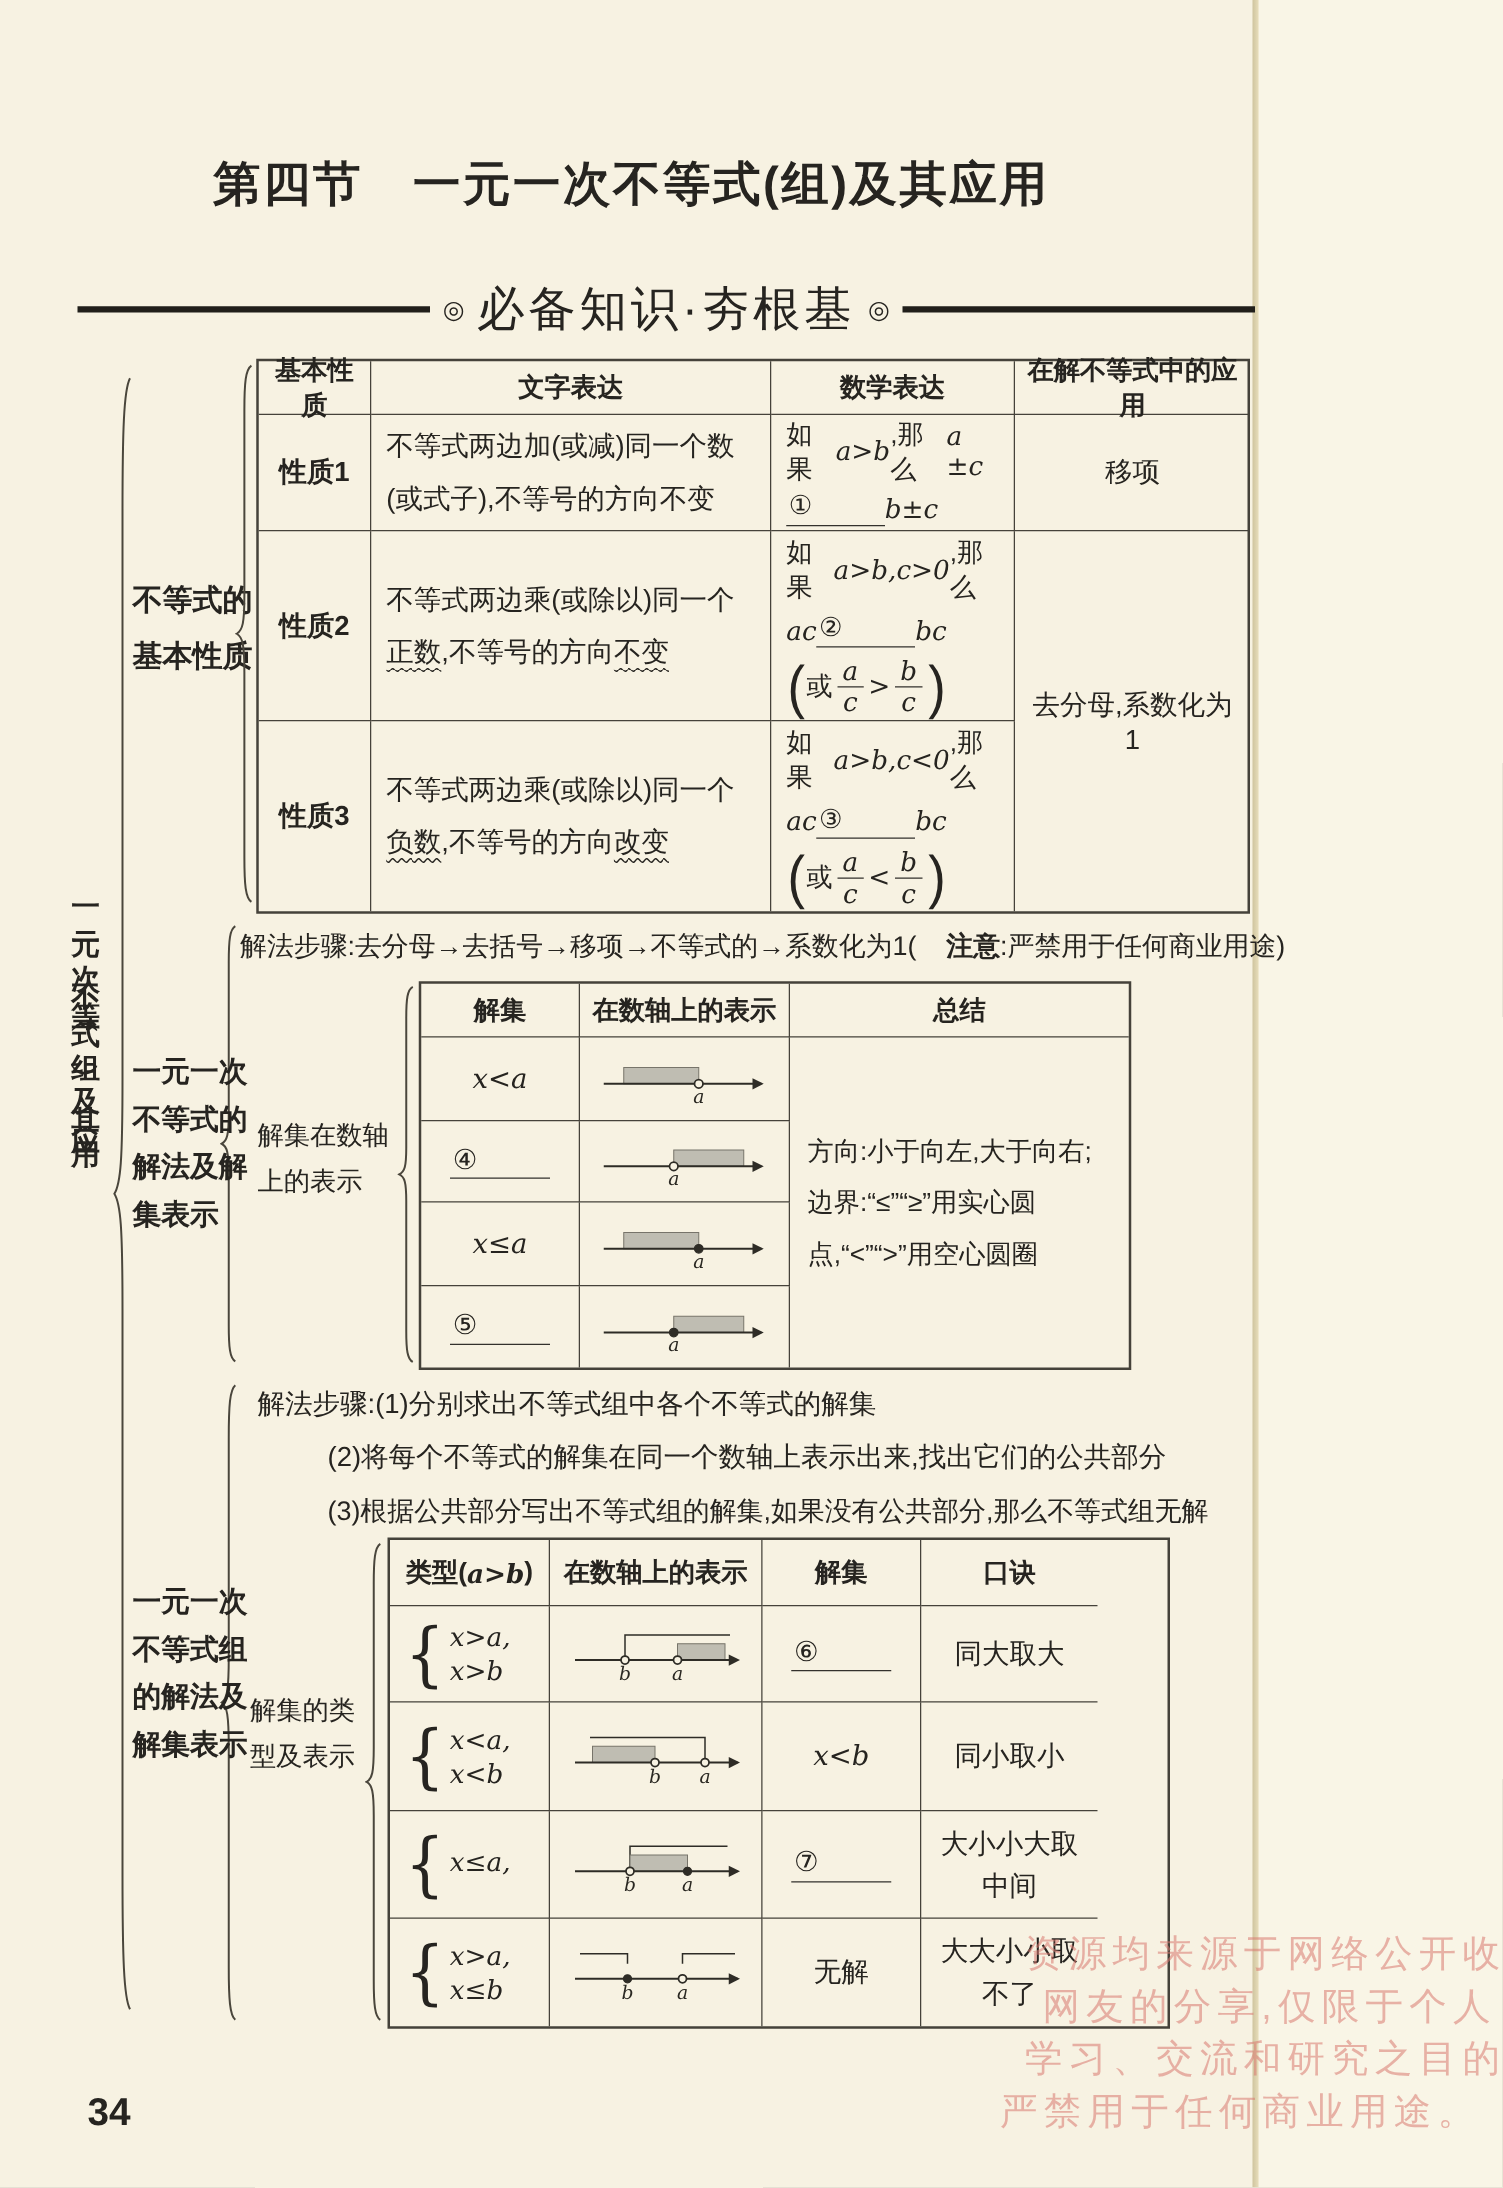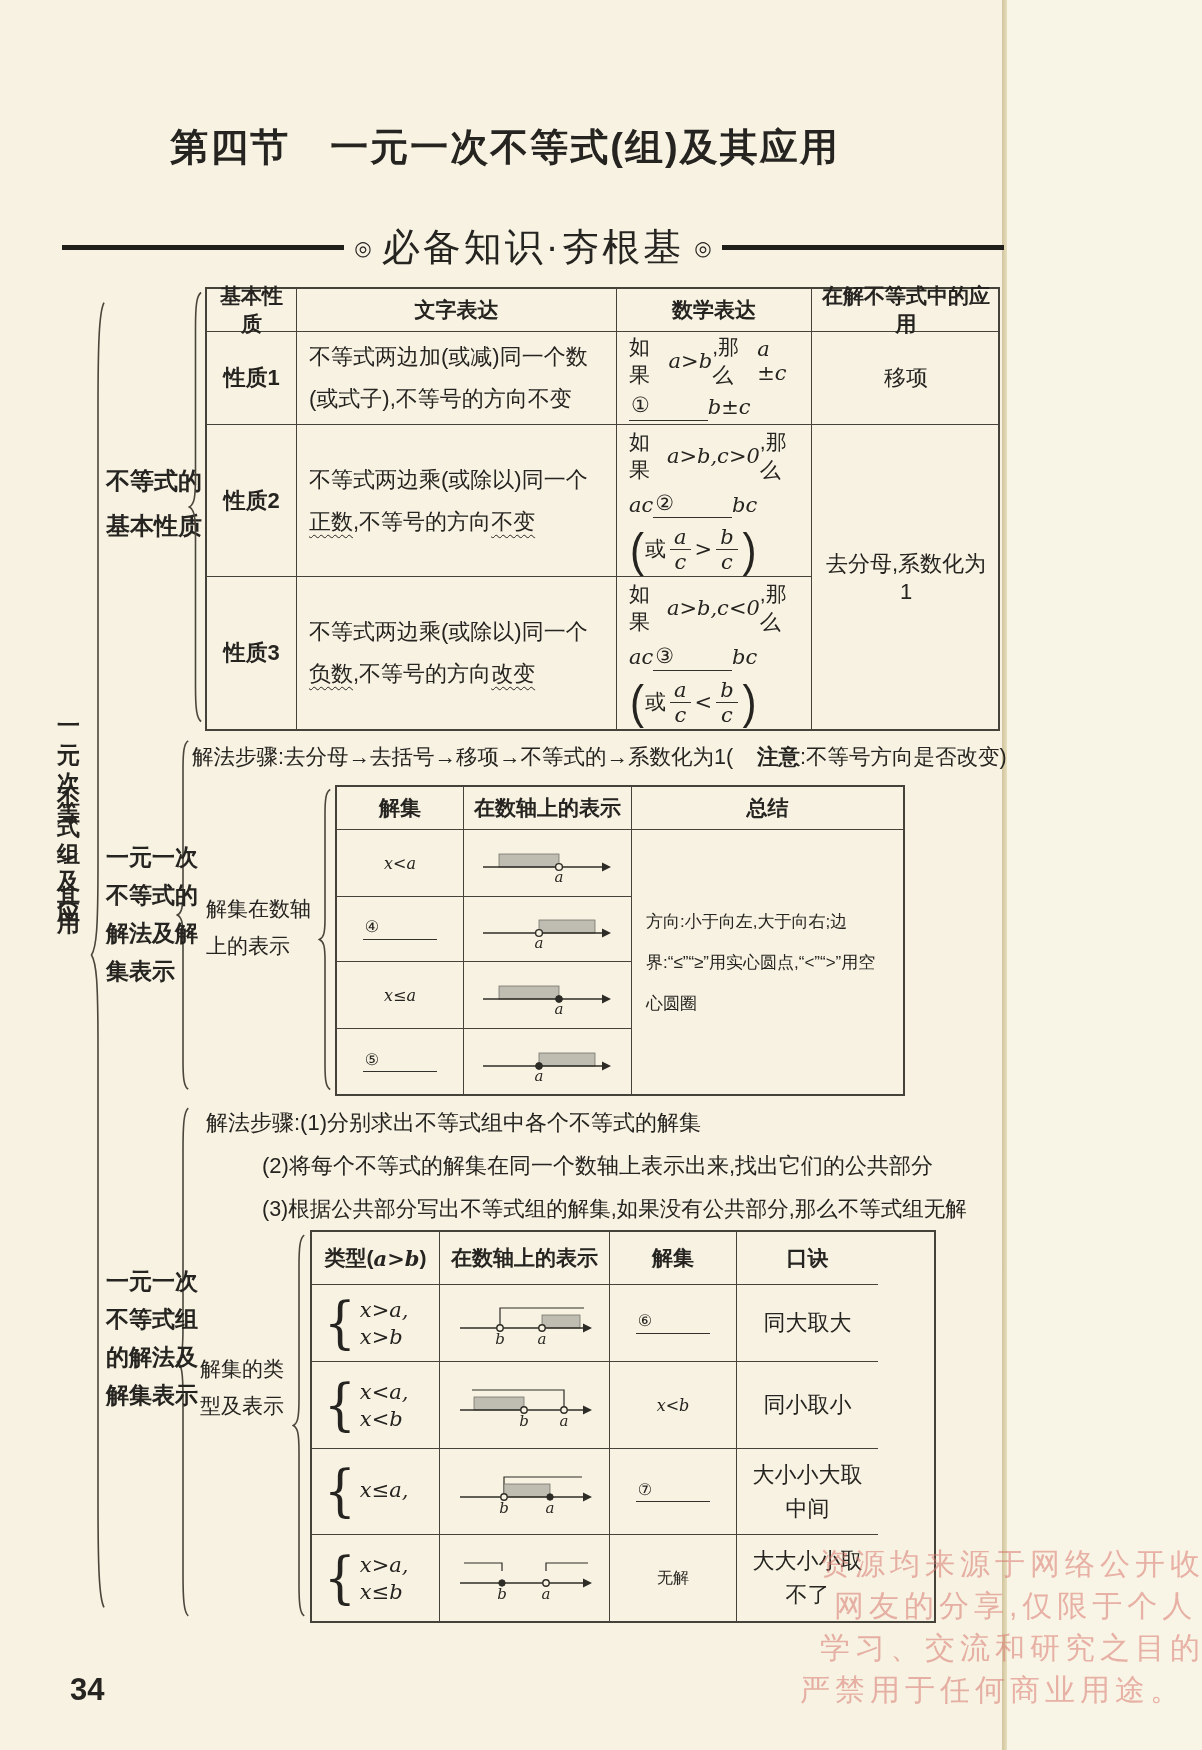--- a/index.html
+++ b/index.html
@@ -35,22 +35,22 @@
   .grid>div{border-right:1.3px solid #45423a;border-bottom:1.3px solid #45423a;box-sizing:border-box;}
   .grid>div.lr{border-right:none;}
   .grid>div.lb{border-bottom:none;}
   .cell{display:flex;align-items:center;justify-content:center;padding:4px 8px;}
   .hcell{font-weight:bold;font-size:21px;text-align:center;}
   .namecell{font-weight:bold;font-size:22px;}
   .txtcell{justify-content:flex-start;font-size:22px;line-height:42px;padding:6px 12px;text-align:left;}
   .mathcell{flex-direction:column;align-items:flex-start;justify-content:center;font-size:21px;gap:9px;padding-left:12px;}
   .mline{display:flex;align-items:center;min-height:26px;}
   .appcell{font-size:22px;text-align:center;}
-  .solcell{font-size:16px;}
-  .sumcell{font-size:17px;line-height:41px;justify-content:flex-start;text-align:left;padding:8px 14px;}
+  .solcell{font-size:22px;}
+  .sumcell{font-size:21px;line-height:41px;justify-content:flex-start;text-align:left;padding:8px 14px;}
   .syscell{justify-content:flex-start;padding-left:12px;gap:4px;}
   .sysbrace{font-size:50px;font-weight:300;line-height:0.85;transform:scaleY(1.12);
             font-family:"DejaVu Serif",serif;}
   .syslines{display:flex;flex-direction:column;gap:3px;}
   .syslines span{font-family:"DejaVu Serif",serif;font-style:italic;font-size:21px;}
   .quipcell{font-size:22px;line-height:34px;text-align:center;padding:4px 14px;}
 
   
   .cn{}
   .b{font-weight:bold;margin-left:24px;}
@@ -191,21 +191,21 @@
           <span class="m">&lt;</span>
           <span class="frac">
             <span class="fn">b</span>
             <span class="fd">c</span>
           </span>
           <span class="bigp">)</span>
         </div>
     </div>
   </div>
 
-  <div class="stepline" style="left:192px;top:742px;font-size:21.5px;"><span class="cn">解法步骤:去分母→去括号→移项→不等式的→系数化为1(</span><span class="b">注意</span><span class="cn">:不等号方向是否改变)</span></div>
+  <div class="stepline" style="left:192px;top:742px;font-size:21.5px;"><span class="cn">解法步骤:去分母→去括号→移项→不等式的→系数化为1(</span><span class="b">注意</span><span class="cn">:严禁用于任何商业用途)</span></div>
   <svg class="brace" style="left:176px;top:738px;width:14px;height:354px;" viewBox="0 0 16 100" preserveAspectRatio="none">
     <path d="M14,0.8 C9,1.5 8,4 8,9 L8,43 C8,48 6.5,49.4 1.5,50 C6.5,50.6 8,52 8,57 L8,91 C8,96 9,98.5 14,99.2"></path>
   </svg>
   <div class="blabel" style="left:106px;top:838px;font-size:23px;line-height:38px;">
     <div>一元一次</div>
     <div>不等式的</div>
     <div>解法及解</div>
     <div>集表示</div>
   </div>
   <div class="sublabel" style="left:206px;top:890px;">

